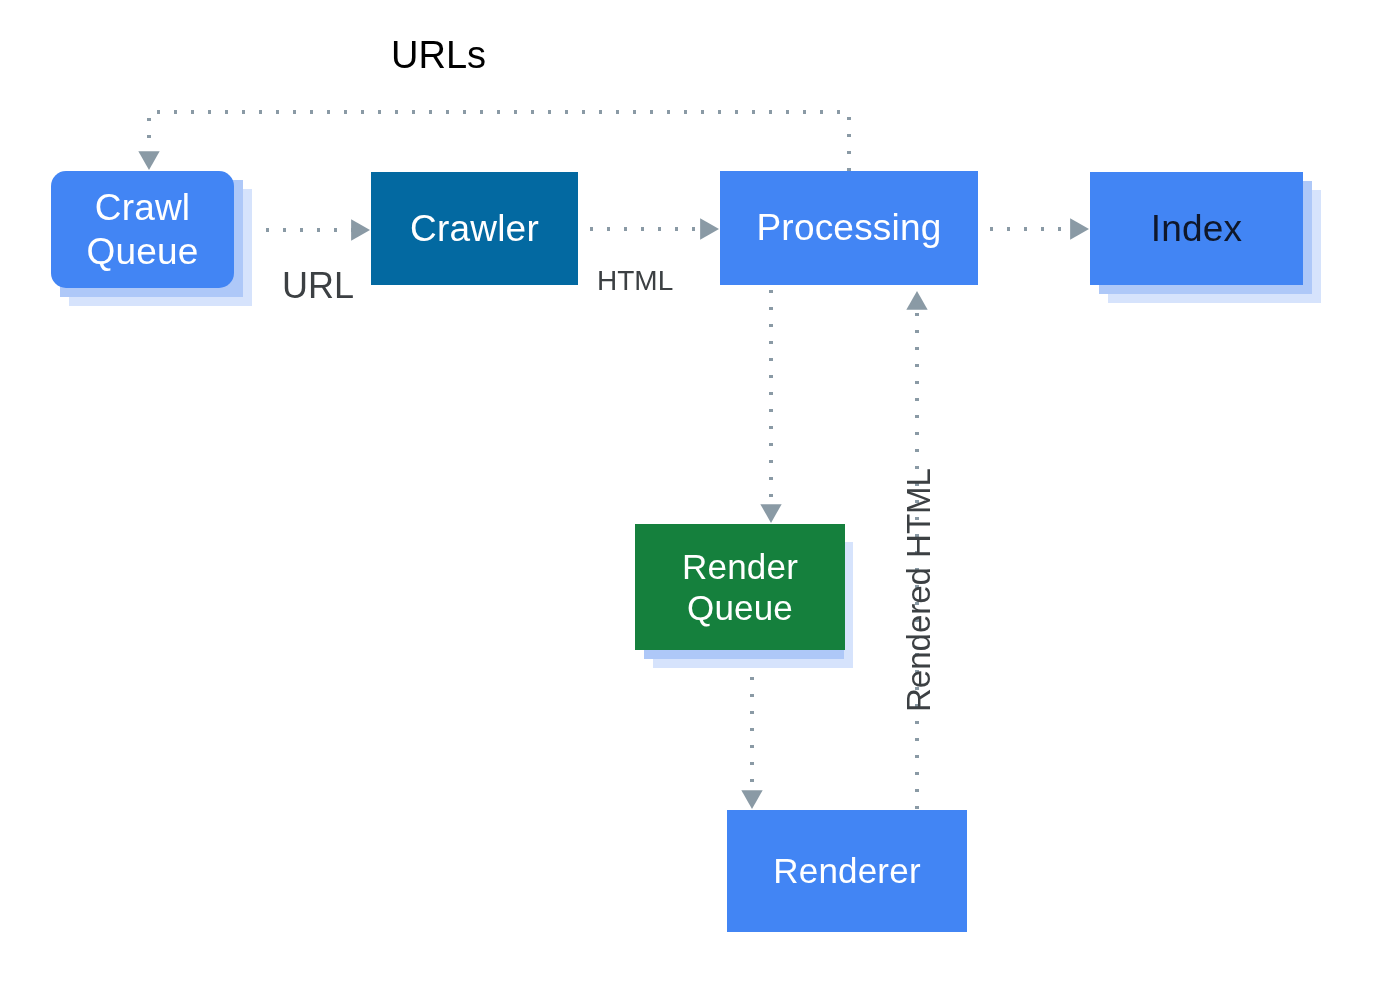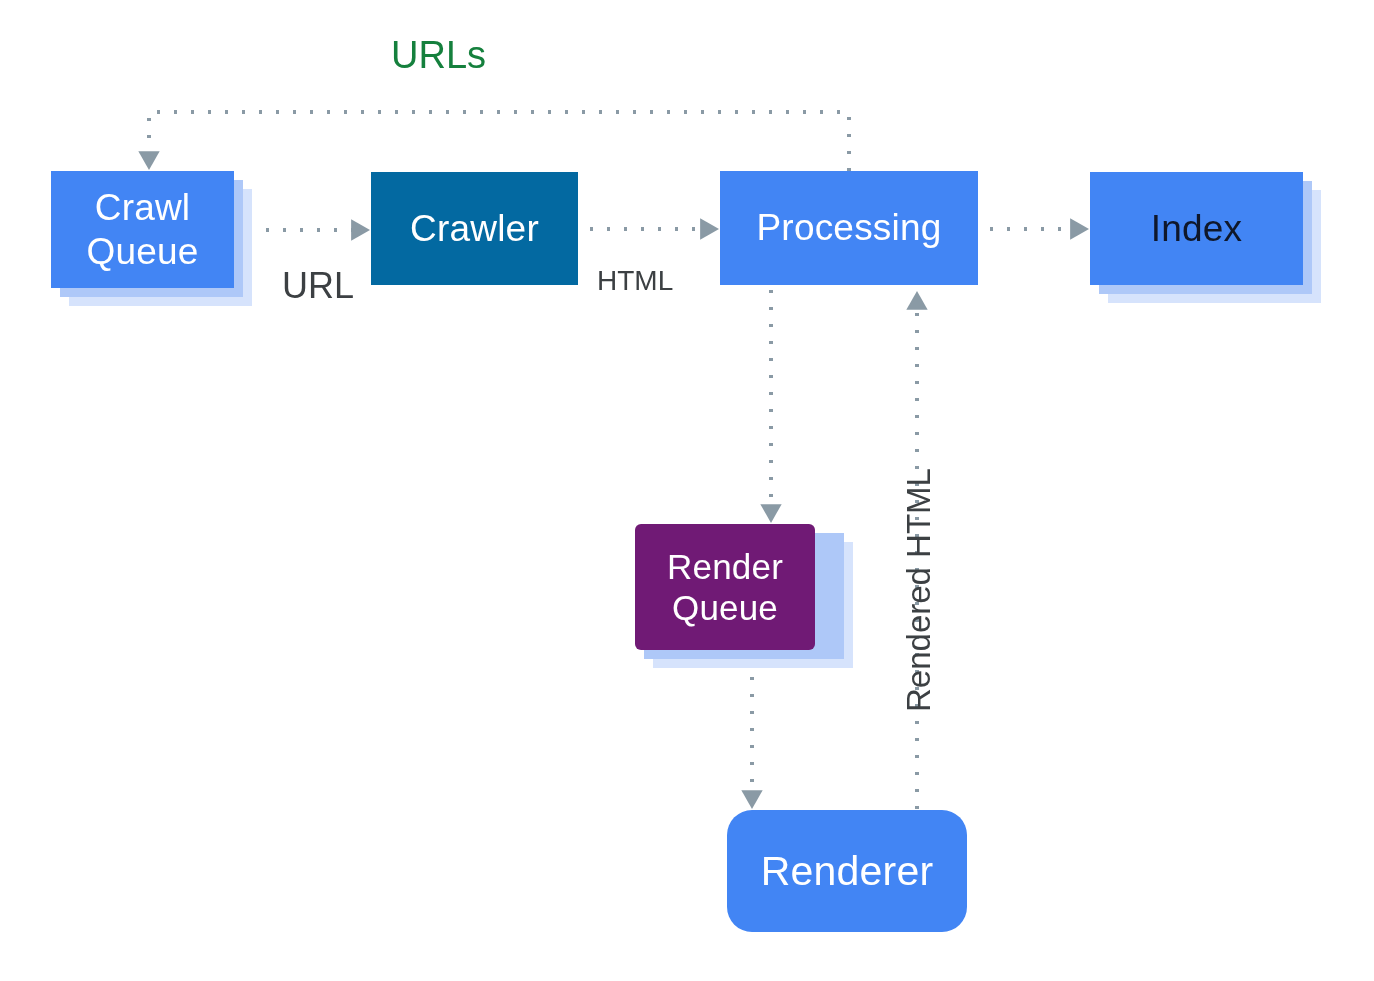--- a/index.html
+++ b/index.html
@@ -90,45 +90,45 @@
       </g>
       <g>
         <polyline points="917,809 917,303" fill="none" stroke="#8a9aa5" stroke-width="4" stroke-linecap="butt" stroke-dasharray="3 14"></polyline>
         <polygon points="917,291 906.34,309.85 927.66,309.85" fill="#8a9aa5"></polygon>
       </g>
     </svg>
 
   <div id="node-layer">
       <div class="shadow-layer s2" style="left: 69px; top: 189px; width: 183px; height: 117px; background: rgb(214, 227, 252);"></div>
       <div class="shadow-layer s1" style="left: 60px; top: 180px; width: 183px; height: 117px; background: rgb(174, 200, 248);"></div>
-      <div class="node" style="left: 51px; top: 171px; width: 183px; height: 117px; background: rgb(66, 133, 244); font-size: 37px; color: rgb(255, 255, 255);">
+      <div class="node" style="left: 51px; top: 171px; width: 183px; height: 117px; background: rgb(66, 133, 244); font-size: 37px; color: rgb(255, 255, 255); border-radius: 15px;">
         <span class="node-label">Crawl
 Queue</span>
       </div>
       <div class="node" style="left: 371px; top: 172px; width: 207px; height: 113px; background: #0369a1; font-size: 37px; color: rgb(255, 255, 255);">
         <span class="node-label">Crawler</span>
       </div>
       <div class="node" style="left: 720px; top: 171px; width: 258px; height: 114px; background: rgb(66, 133, 244); font-size: 37px; color: rgb(255, 255, 255);">
         <span class="node-label">Processing</span>
       </div>
       <div class="shadow-layer s2" style="left: 1108px; top: 190px; width: 213px; height: 113px; background: rgb(214, 227, 252);"></div>
       <div class="shadow-layer s1" style="left: 1099px; top: 181px; width: 213px; height: 113px; background: rgb(174, 200, 248);"></div>
       <div class="node" style="left: 1090px; top: 172px; width: 213px; height: 113px; background: rgb(66, 133, 244); font-size: 37px; color: #0f172a;">
         <span class="node-label">Index</span>
       </div>
       <div class="shadow-layer s2" style="left: 653px; top: 542px; width: 200px; height: 126px; background: rgb(214, 227, 252);"></div>
       <div class="shadow-layer s1" style="left: 644px; top: 533px; width: 200px; height: 126px; background: rgb(174, 200, 248);"></div>
-      <div class="node" style="left: 635px; top: 524px; width: 180px; height: 126px; background: #701a75; font-size: 35px; color: rgb(255, 255, 255); border-radius: 6px;">
+      <div class="node" style="left: 635px; top: 524px; width: 210px; height: 126px; background: #15803d; font-size: 35px; color: rgb(255, 255, 255);">
         <span class="node-label">Render
 Queue</span>
       </div>
-      <div class="node" style="left: 727px; top: 810px; width: 240px; height: 122px; background: rgb(66, 133, 244); font-size: 41px; color: rgb(255, 255, 255); border-radius: 25px;">
+      <div class="node" style="left: 727px; top: 810px; width: 240px; height: 122px; background: rgb(66, 133, 244); font-size: 35px; color: rgb(255, 255, 255);">
         <span class="node-label">Renderer</span>
       </div>
     </div>
   <div id="label-layer">
-      <div class="edge-label" style="left: 391px; top: 34px; font-size: 38px; color: #15803d;">URLs</div>
+      <div class="edge-label" style="left: 391px; top: 34px; font-size: 38px; color: #000000;">URLs</div>
       <div class="edge-label" style="left: 282px; top: 265px; font-size: 36px; color: rgb(60, 64, 67);">URL</div>
       <div class="edge-label" style="left: 597px; top: 265px; font-size: 28px; color: rgb(60, 64, 67);">HTML</div>
       <div class="edge-label vertical" style="left: 900px; top: 712px; font-size: 33px; color: rgb(60, 64, 67);">Rendered HTML</div>
     </div>
 
 </div>
 
 </body></html>

